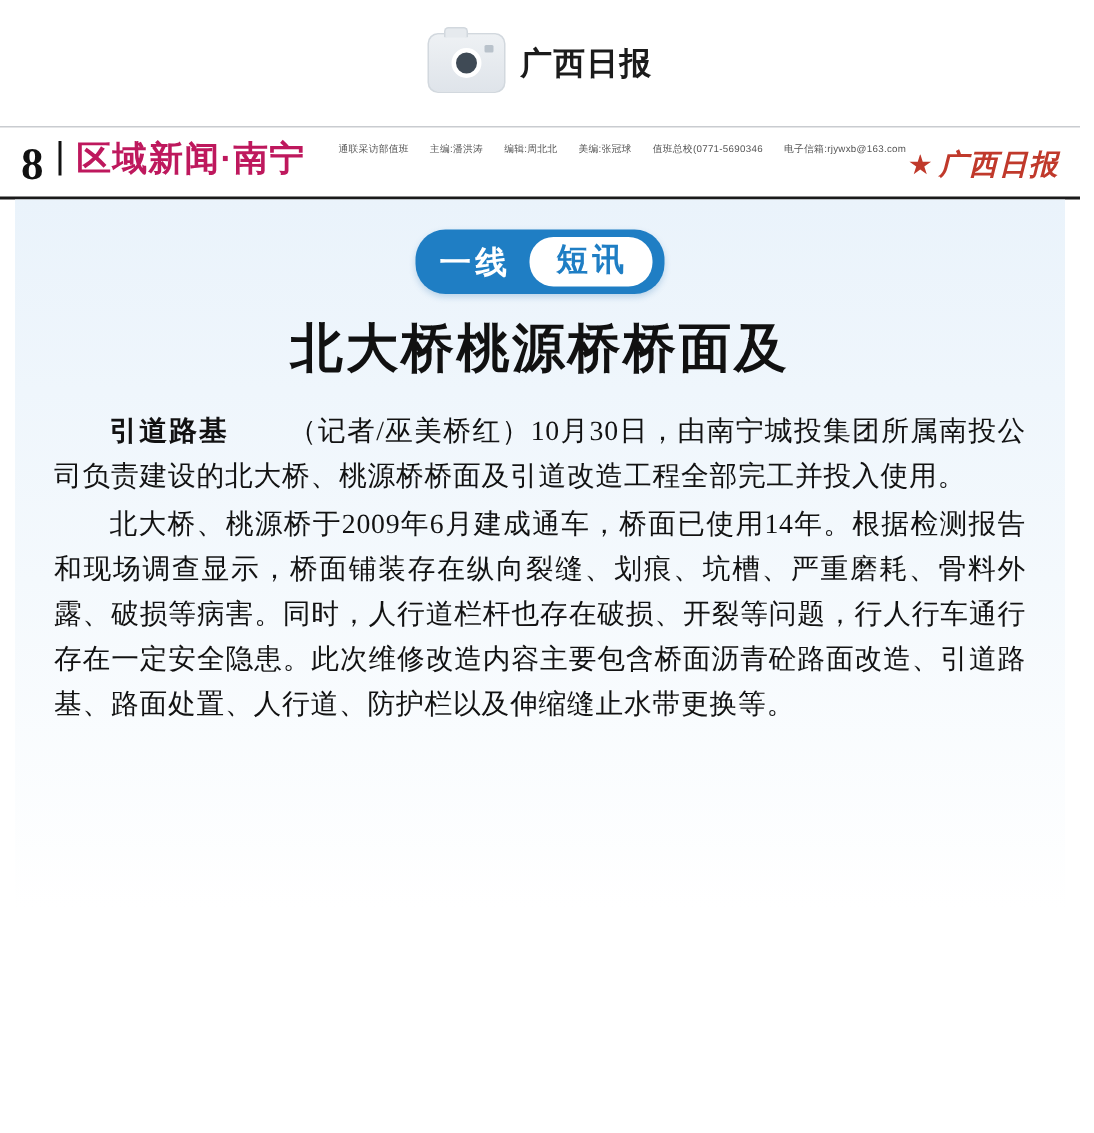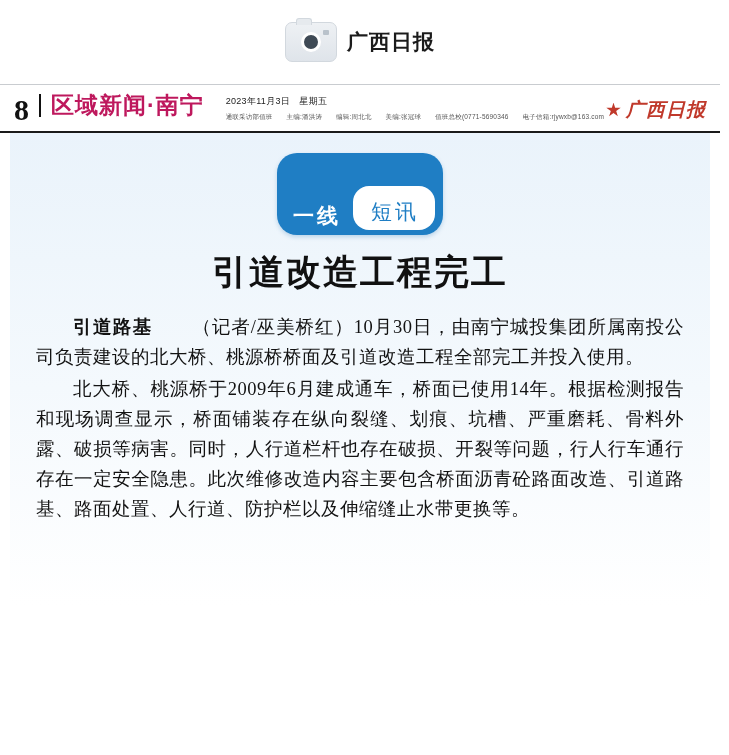--- a/index.html
+++ b/index.html
@@ -157,44 +157,43 @@
     overflow: hidden;
   }
   .ribbon-wrap {
     display: flex;
     justify-content: center;
     align-items: center;
     margin: 6px 0 14px 0;
   }
   .ribbon {
     display: flex;
-    align-items: flex-end;
+    align-items: center;
     background: #1f7ec4;
     border-radius: 20px;
     padding: 5px 8px 5px 16px;
     box-shadow: 0 2px 4px rgba(30,110,180,.25);
   }
   .ribbon .lead {
     font-family: "Liberation Sans", sans-serif;
     color: #ffffff;
     font-size: 21px;
     font-weight: bold;
     letter-spacing: 3px;
     padding-right: 12px;
   }
   .ribbon .pill {
     background: #ffffff;
     color: #1f7ec4;
     font-family: "Liberation Sans", sans-serif;
     font-size: 21px;
-    font-weight: normal;
+    font-weight: bold;
     letter-spacing: 3px;
     border-radius: 16px;
-    padding: 12px 16px 4px 18px;
-    margin-top: 28px;
+    padding: 1px 16px 4px 18px;
   }
   .headline {
     text-align: center;
     font-family: "Liberation Sans", sans-serif;
     font-weight: bold;
     font-size: 35px;
     line-height: 1.32;
     color: #111;
     letter-spacing: 2px;
     margin: 2px 0 18px 0;
@@ -228,21 +227,20 @@
     </div>
     <div class="appbar-title">广西日报</div>
   </div>
 
   <div class="masthead">
     <div class="page-num">8</div>
     <div class="section-box">
       <div class="section-title">区域新闻·南宁</div>
     </div>
     <div class="masthead-mid">
-      <div class="date-line">2023年11月3日　星期五</div>
       <div class="credit-line">
         <span>通联采访部值班</span>
         <span>主编:潘洪涛</span>
         <span>编辑:周北北</span>
         <span>美编:张冠球</span>
         <span>值班总校(0771-5690346</span>
         <span>电子信箱:rjywxb@163.com</span>
       </div>
     </div>
     <div class="brand">
@@ -254,21 +252,21 @@
   <div class="article">
 
     <div class="ribbon-wrap">
       <div class="ribbon">
         <div class="lead">一线</div>
         <div class="pill">短讯</div>
       </div>
     </div>
 
     <div class="headline">
-      <div>引道改造工程完工</div>
+      <div>北大桥桃源桥桥面及</div>
     </div>
 
     <div class="body-text">
       <p class="first"><span class="dateline-bold">引道路基</span><span class="reporter">（记者/巫美桥红）</span><span>10月30日，由南宁城投集团所属南投公司负责建设的北大桥、桃源桥桥面及引道改造工程全部完工并投入使用。</span></p>
       <p>北大桥、桃源桥于2009年6月建成通车，桥面已使用14年。根据检测报告和现场调查显示，桥面铺装存在纵向裂缝、划痕、坑槽、严重磨耗、骨料外露、破损等病害。同时，人行道栏杆也存在破损、开裂等问题，行人行车通行存在一定安全隐患。此次维修改造内容主要包含桥面沥青砼路面改造、引道路基、路面处置、人行道、防护栏以及伸缩缝止水带更换等。</p>
     </div>
 
   </div>
 </div>
 

